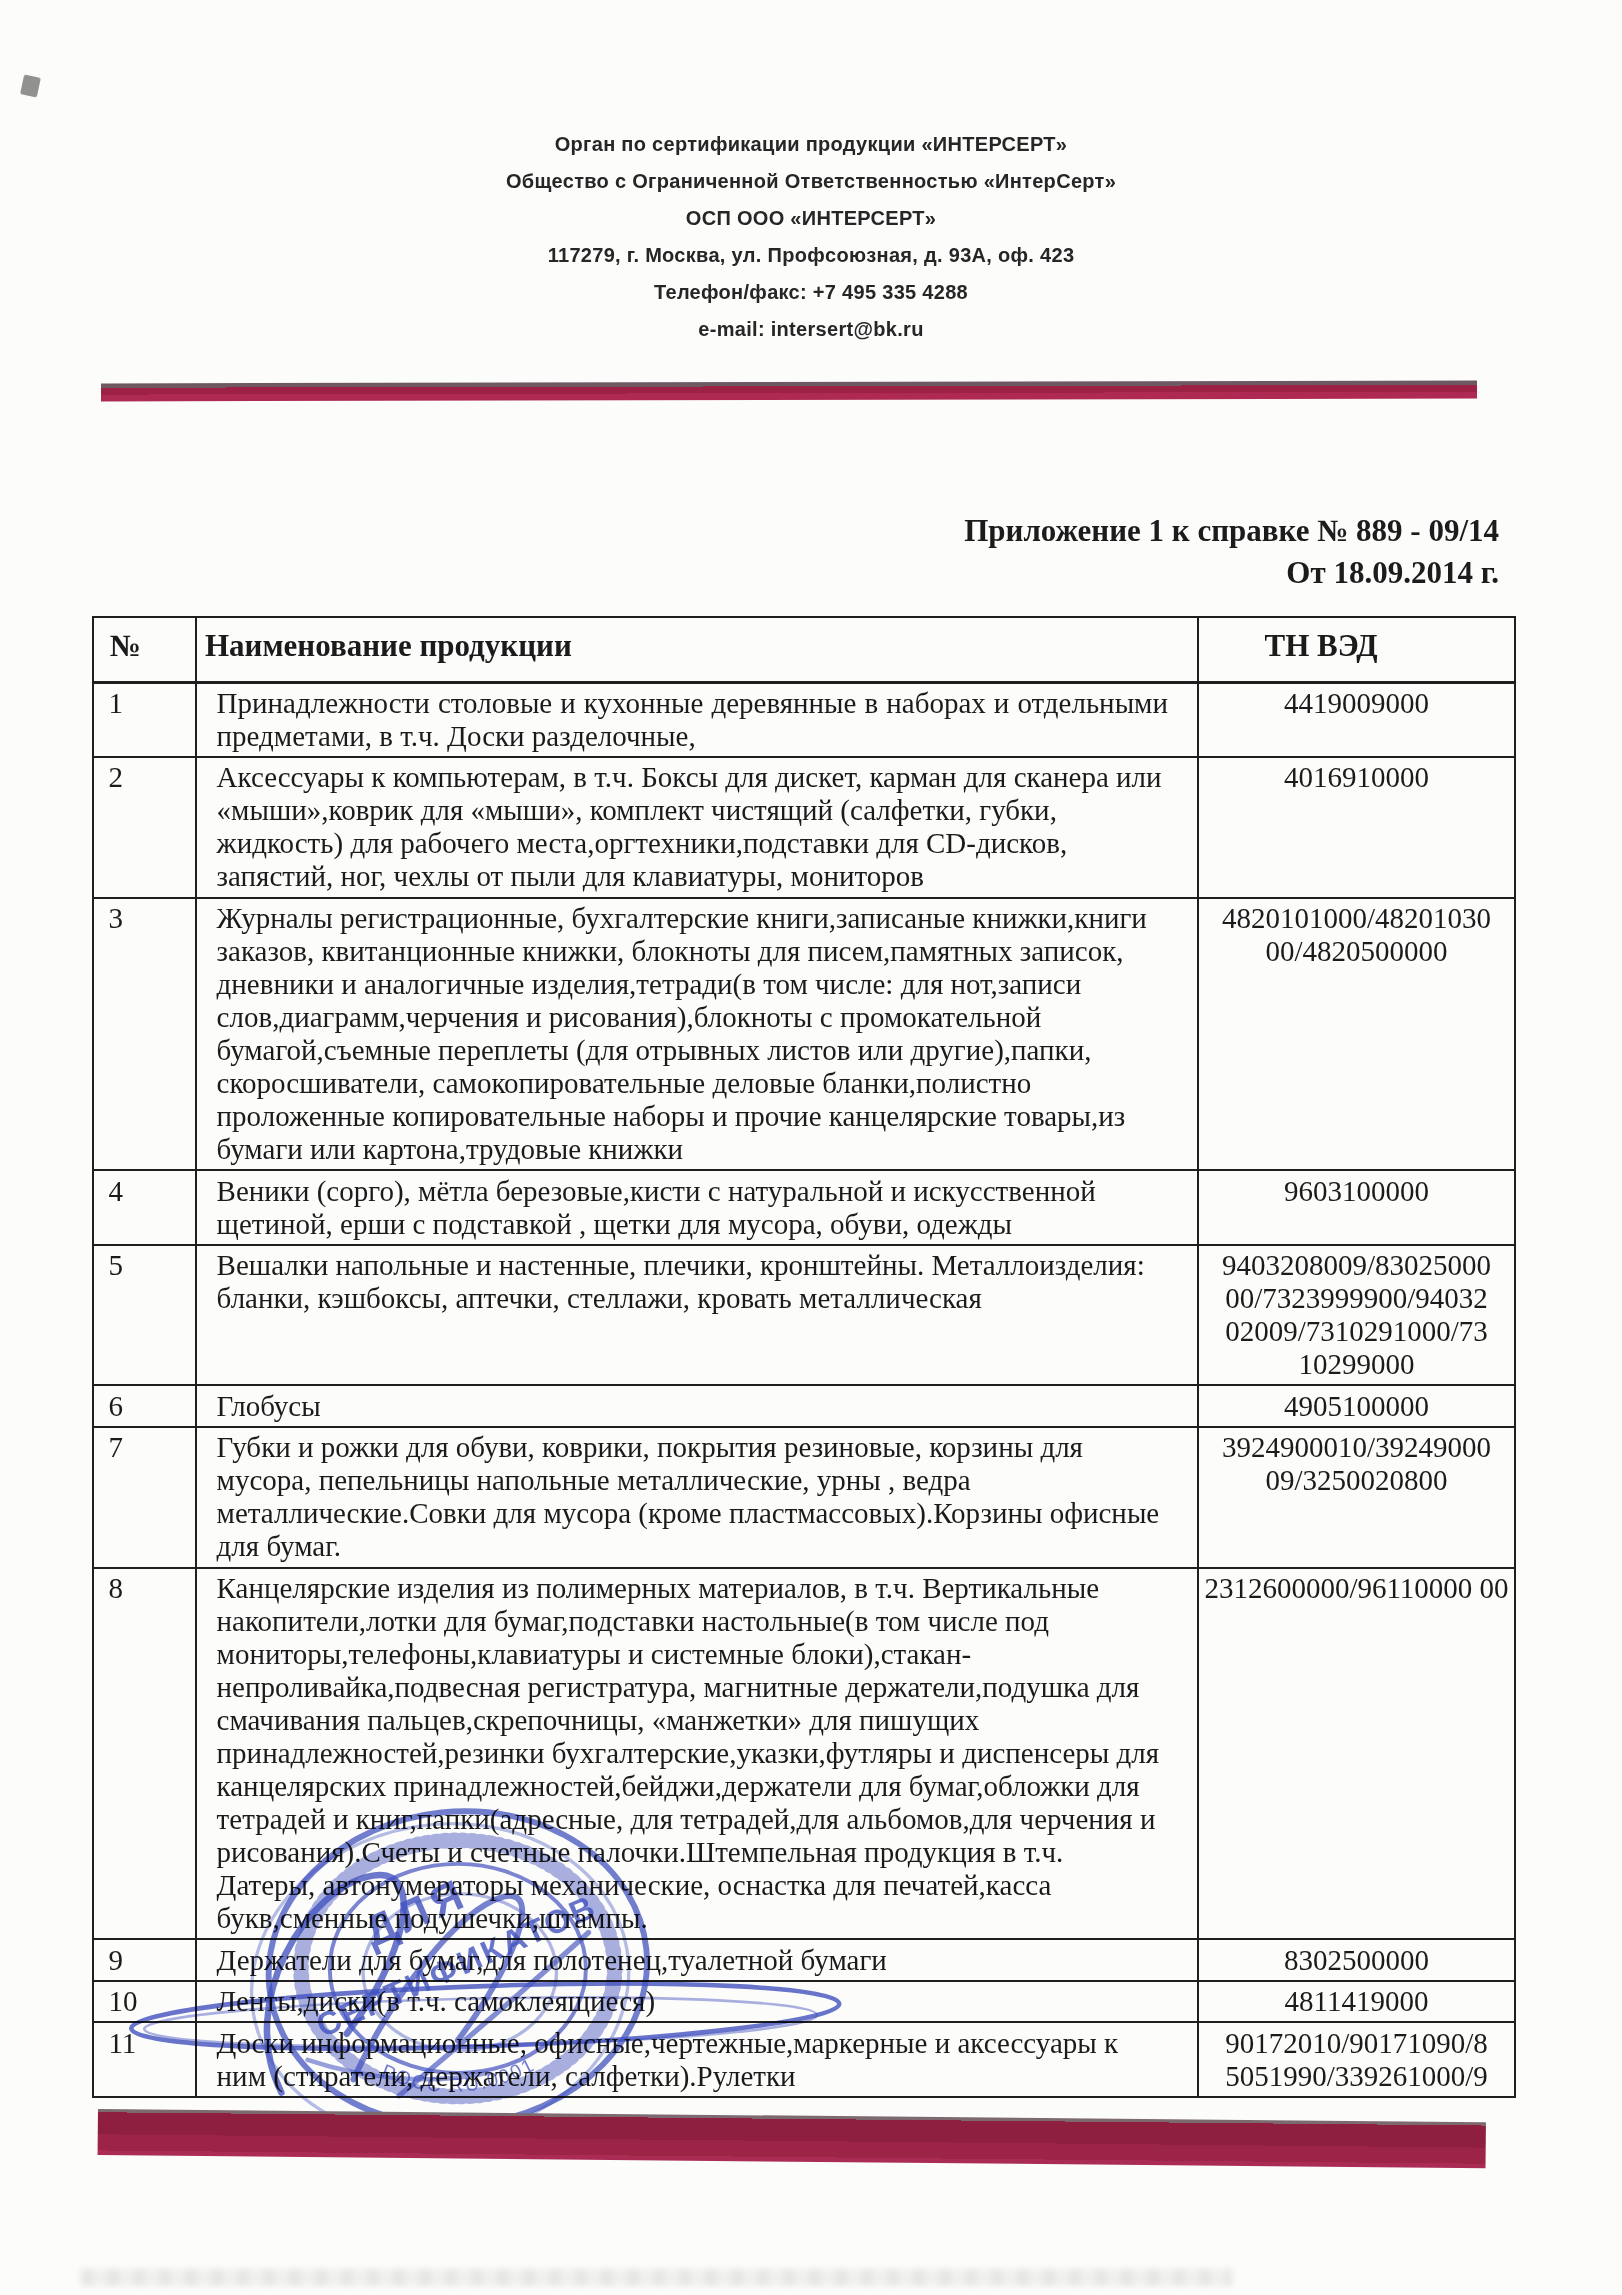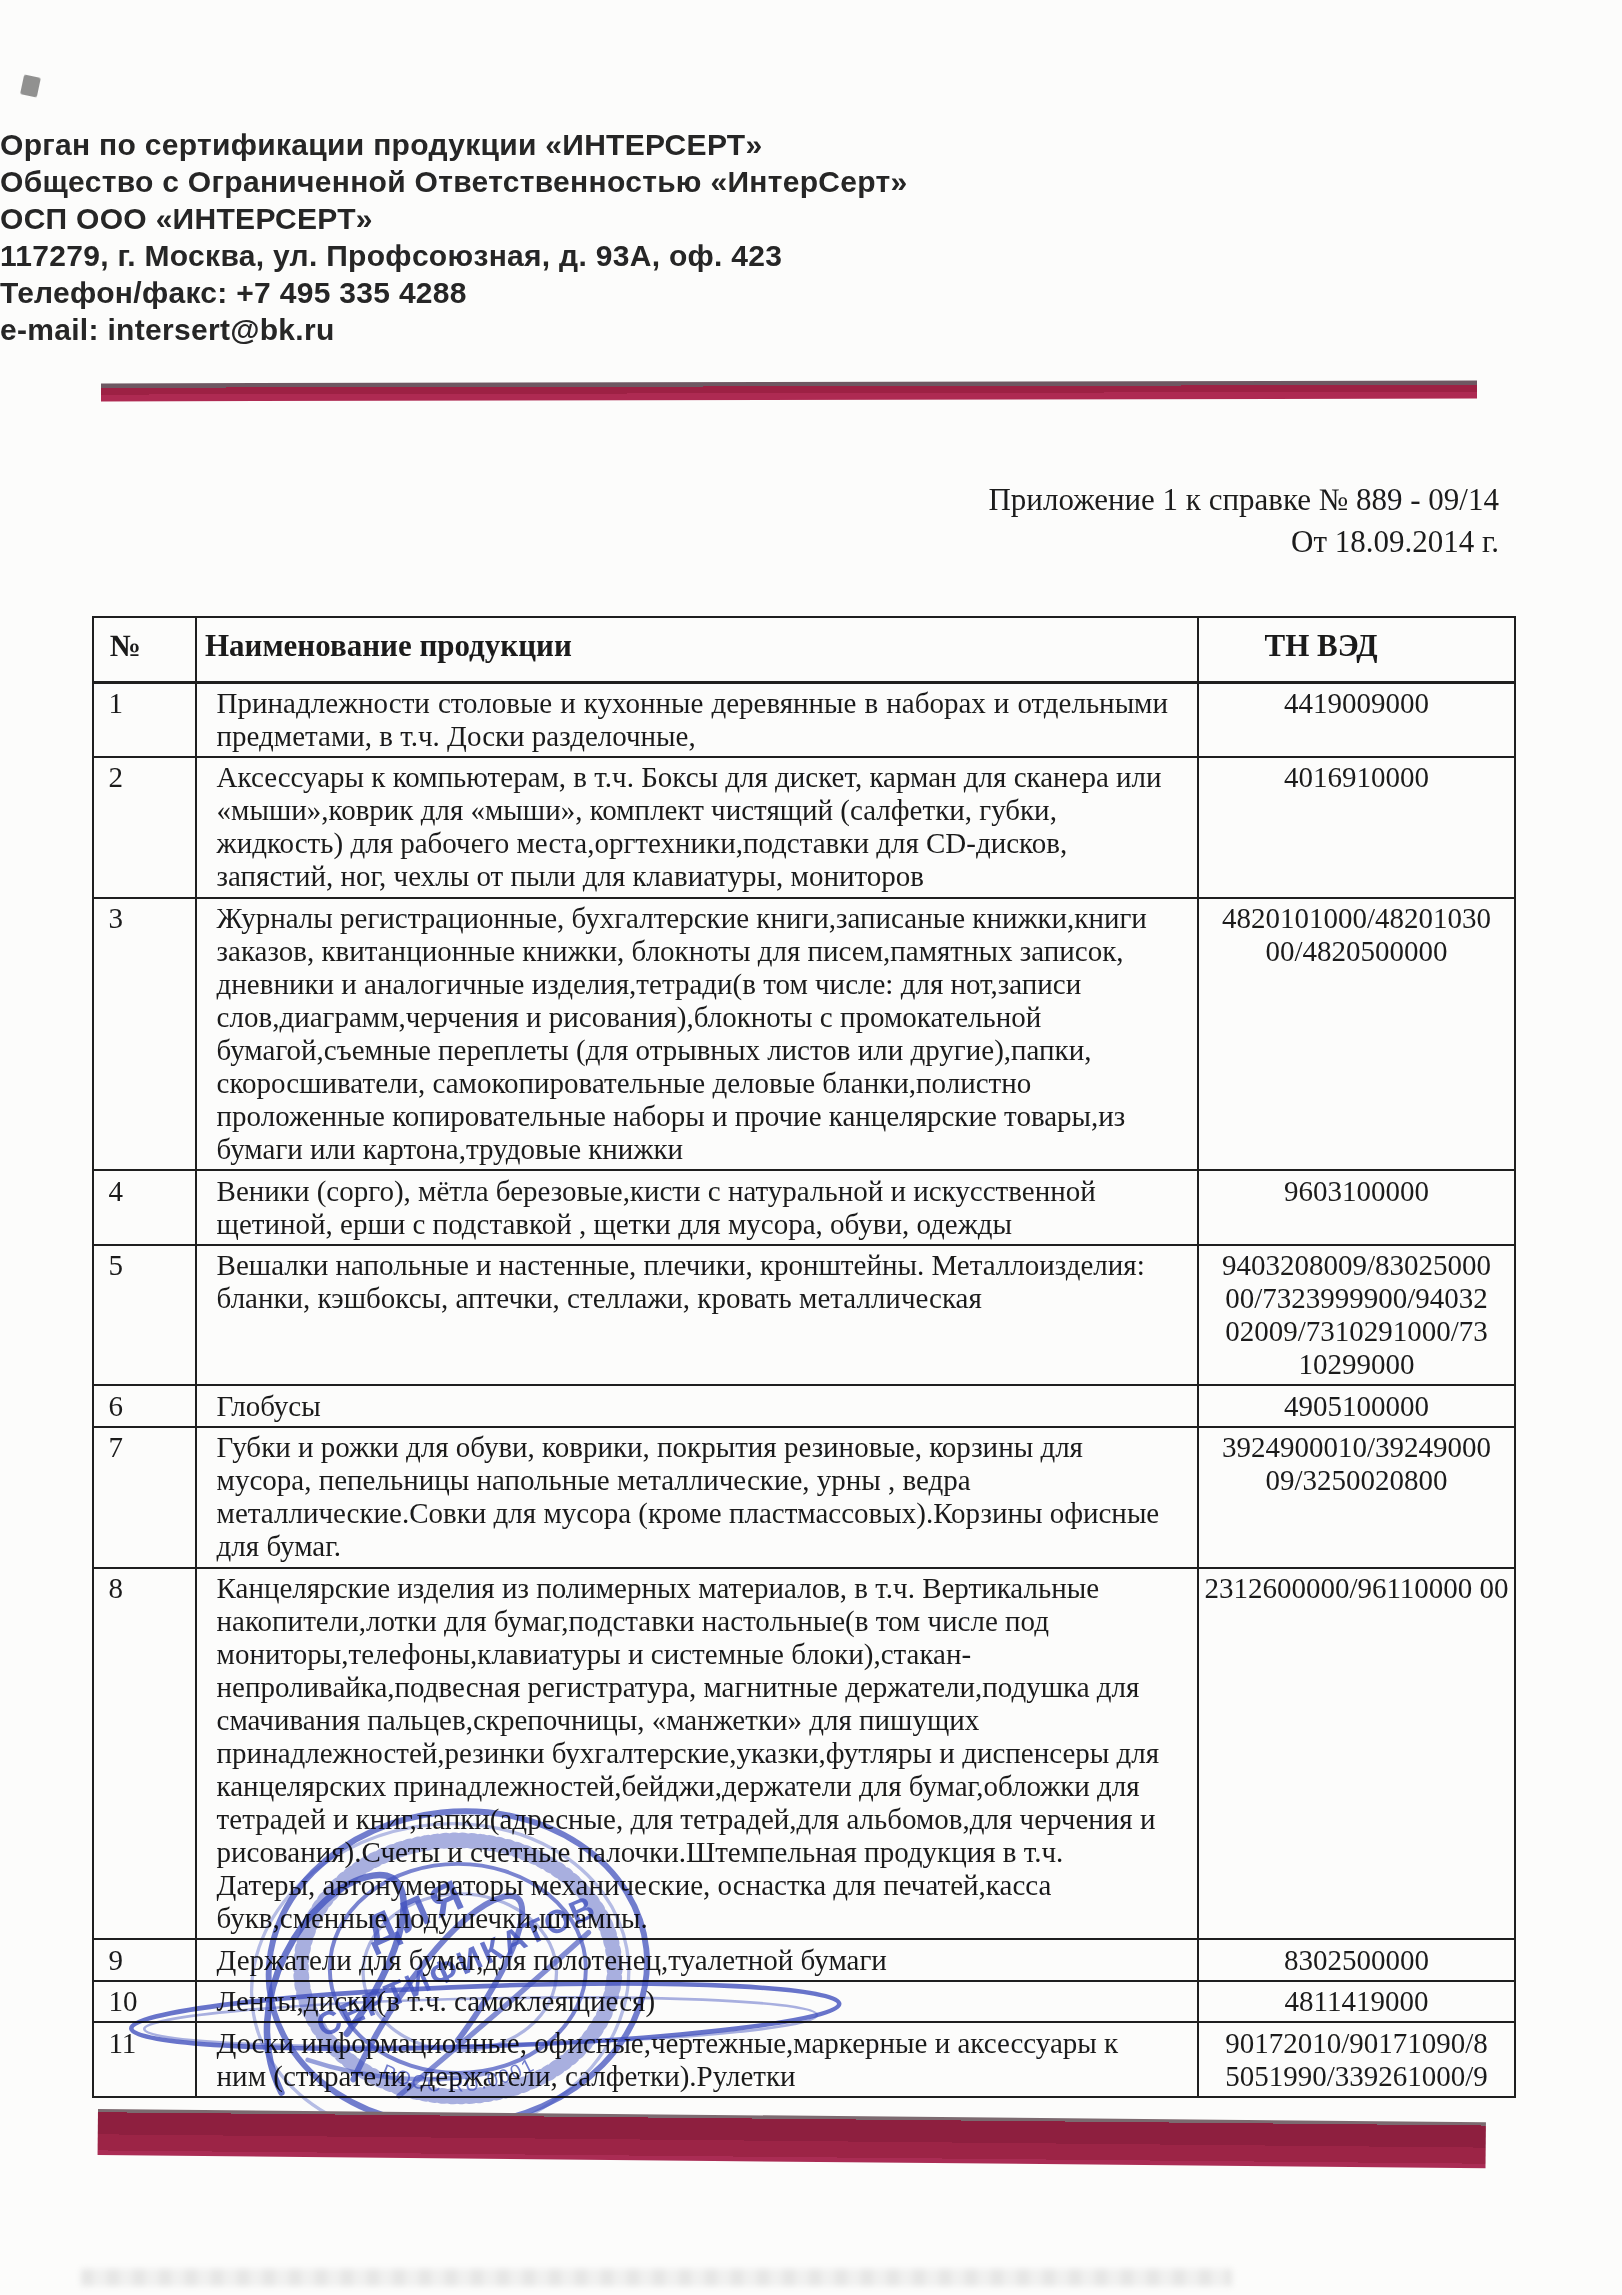--- a/index.html
+++ b/index.html
@@ -6,34 +6,35 @@
   .page {
     position:relative; width:1622px; height:2295px;
     background:#fcfcfb; overflow:hidden;
     font-family:"Liberation Serif","DejaVu Serif",serif;
     color:#1c1c1c;
   }
 
   
   .letterhead {
     position:absolute; top:126px; left:0; width:100%;
+    text-align:center;
     font-family:"Liberation Sans","DejaVu Sans",sans-serif;
-    font-weight:bold; font-size:30px; line-height:37px; color:#262626;
+    font-weight:bold; font-size:20px; line-height:37px; color:#262626;
     letter-spacing:0.3px;
   }
   .redline {
     position:absolute; left:101px; top:382px; width:1376px; height:18.3px;
     background:linear-gradient(#6e5862 0 24%, #9d2144 24% 62%, #ae2a52 62% 100%);
     transform:rotate(-0.12deg);
   }
 
   
   .annex {
-    position:absolute; top:479px; right:123px; text-align:right;
-    font-size:31px; line-height:42px; color:#1c1c1c;
+    position:absolute; top:510px; right:123px; text-align:right;
+    font-size:31px; line-height:42px; color:#1c1c1c;font-weight:bold;
   }
 
   
   table.products {
     position:absolute; left:92px; top:616px; width:1422px;
     border-collapse:collapse; table-layout:fixed;
     font-size:29px; line-height:33px; color:#1b1b1b;
   }
   table.products, table.products th, table.products td {
     border:2px solid #1f1f1f;

